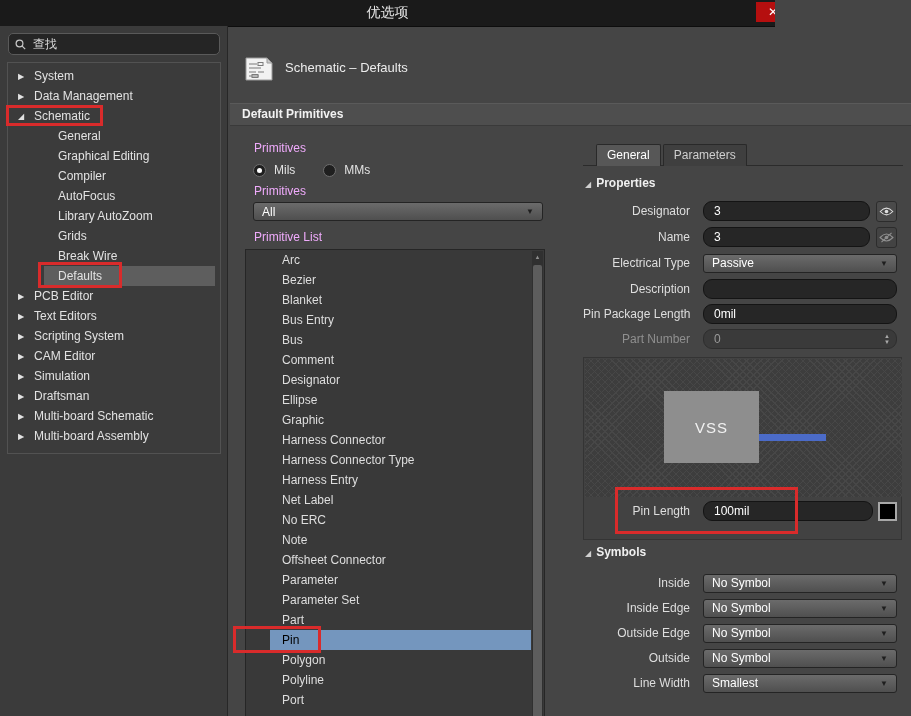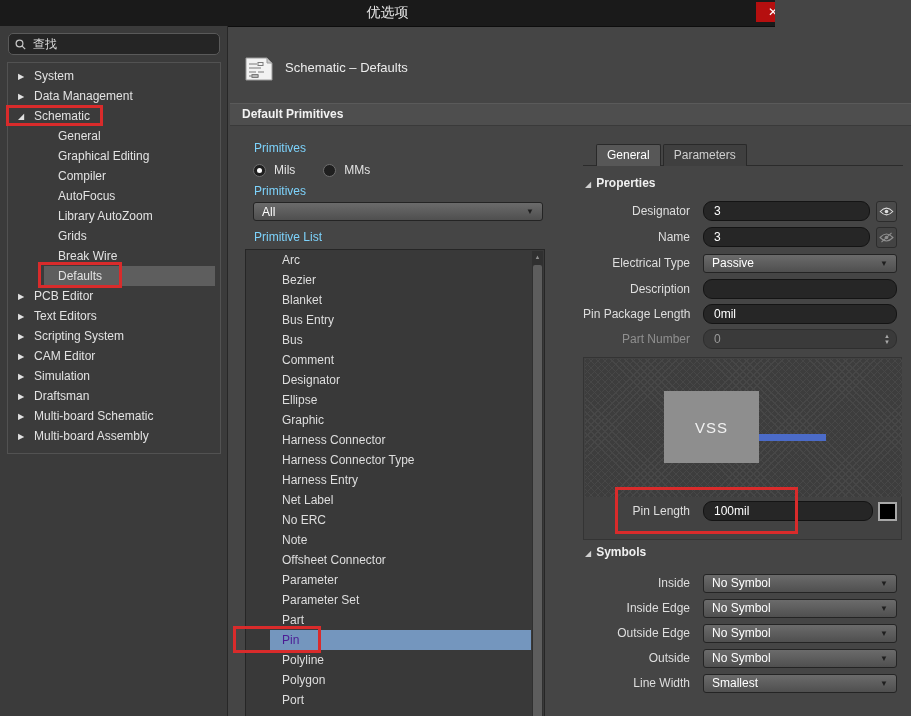--- a/index.html
+++ b/index.html
@@ -31,41 +31,41 @@
   .tree-row .arrow{width:16px;font-size:8px;color:#e2e2e2;flex:none;}
   .tree-row .tlabel{color:#e2e2e2;white-space:nowrap;line-height:20px;}
   .tree-row.child .tlabel{padding-left:14px;}
   .tree-row.selected .tlabel{flex:1;background:#5e5e5e;margin-right:5px;}
   
   .page-icon{position:absolute;left:244px;top:55px;width:30px;height:28px;}
   .page-title{position:absolute;left:285px;top:60px;font-size:13px;color:#ececec;}
   .section-bar{position:absolute;left:230px;top:103px;right:0;height:23px;background:#4e4e4e;
                border-top:1px solid #5a5a5a;border-bottom:1px solid #3a3a3a;box-sizing:border-box;
                line-height:21px;padding-left:12px;font-weight:bold;color:#f2f2f2;}
-  .flabel{position:absolute;color:#7dd3fc;}
+  .flabel{position:absolute;color:#f0abfc;}
   
   .radio-row{position:absolute;left:253px;top:162px;height:16px;display:flex;align-items:center;}
   .radio{width:13px;height:13px;border-radius:50%;background:#1f1f1f;border:1px solid #6e6e6e;
          box-sizing:border-box;position:relative;cursor:pointer;flex:none;}
   .radio.on::after{content:"";position:absolute;left:3px;top:3px;width:5px;height:5px;
                    border-radius:50%;background:#fff;}
   .radio-lab{margin:0 28px 0 8px;color:#e2e2e2;}
   
   .dd{background:linear-gradient(#6b6b6b,#4f4f4f);border:1px solid #242424;border-radius:3px;
       color:#fff;display:flex;align-items:center;box-sizing:border-box;height:19px;
       padding:0 8px;cursor:pointer;}
   .dd .dd-text{flex:1;white-space:nowrap;overflow:hidden;}
   .dd .dd-arrow{font-size:8px;color:#1e1e1e;flex:none;}
   #all-dd{position:absolute;left:253px;top:202px;width:290px;}
   
   .plist{position:absolute;left:245px;top:249px;width:300px;height:504px;background:#393939;
          border:1px solid #262626;box-sizing:border-box;overflow:hidden;padding-left:24px;}
   .plist-item{height:20px;line-height:20px;padding-left:12px;width:calc(100% - 13px);
               box-sizing:border-box;color:#dedede;cursor:pointer;white-space:nowrap;}
-  .plist-item.selected{background:#7496be;color:#4c1d95;}
+  .plist-item.selected{background:#7496be;color:#000000;}
   .vscroll{position:absolute;right:1px;top:1px;width:11px;height:calc(100% - 2px);background:#303030;}
   .vscroll .up{height:12px;text-align:center;font-size:6px;line-height:12px;color:#8f8f8f;}
   .vscroll .thumb{position:absolute;left:1px;top:14px;width:9px;height:calc(100% - 26px);
                   background:#5d5d5d;border-radius:2px;}
   
   .tabbar{position:absolute;left:596px;top:144px;height:22px;display:flex;gap:2px;z-index:2;}
   .tab{height:22px;line-height:21px;padding:0 10px;border:1px solid #292929;border-bottom:none;
        background:#3f3f3f;color:#cfcfcf;border-radius:2px 2px 0 0;cursor:pointer;box-sizing:border-box;}
   .tab.active{background:#575757;color:#fff;}
   .tabline{position:absolute;left:583px;top:165px;width:320px;height:1px;background:#2b2b2b;}
@@ -240,22 +240,22 @@
         <div class="plist-item">Harness Connector Type</div>
         <div class="plist-item">Harness Entry</div>
         <div class="plist-item">Net Label</div>
         <div class="plist-item">No ERC</div>
         <div class="plist-item">Note</div>
         <div class="plist-item">Offsheet Connector</div>
         <div class="plist-item">Parameter</div>
         <div class="plist-item">Parameter Set</div>
         <div class="plist-item">Part</div>
         <div class="plist-item selected">Pin</div>
+        <div class="plist-item">Polygon</div>
         <div class="plist-item">Polyline</div>
-        <div class="plist-item">Polygon</div>
         <div class="plist-item">Port</div>
       </div>
     <div class="vscroll">
       <div class="up">▲</div>
       <div class="thumb"></div>
     </div>
   </div>
 
   <div class="tabbar">
     <div class="tab active">General</div>

